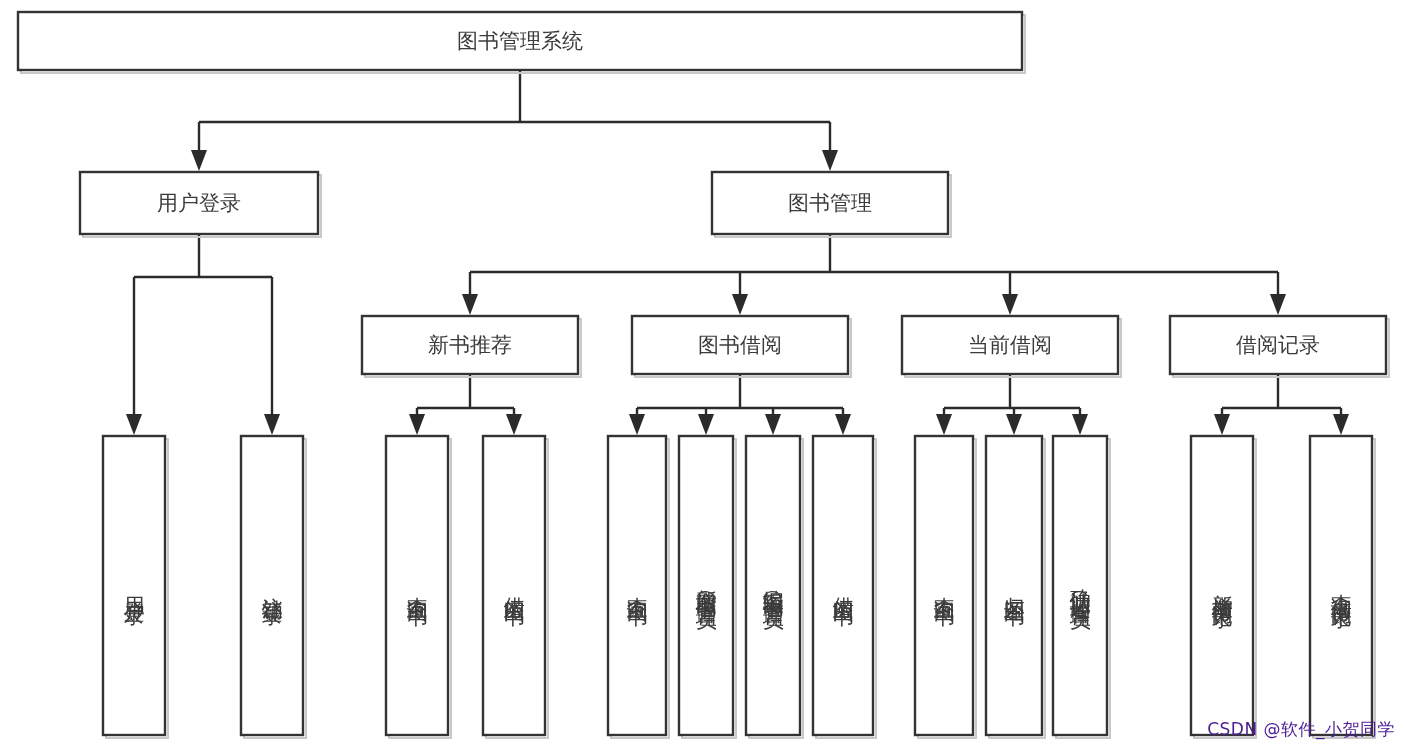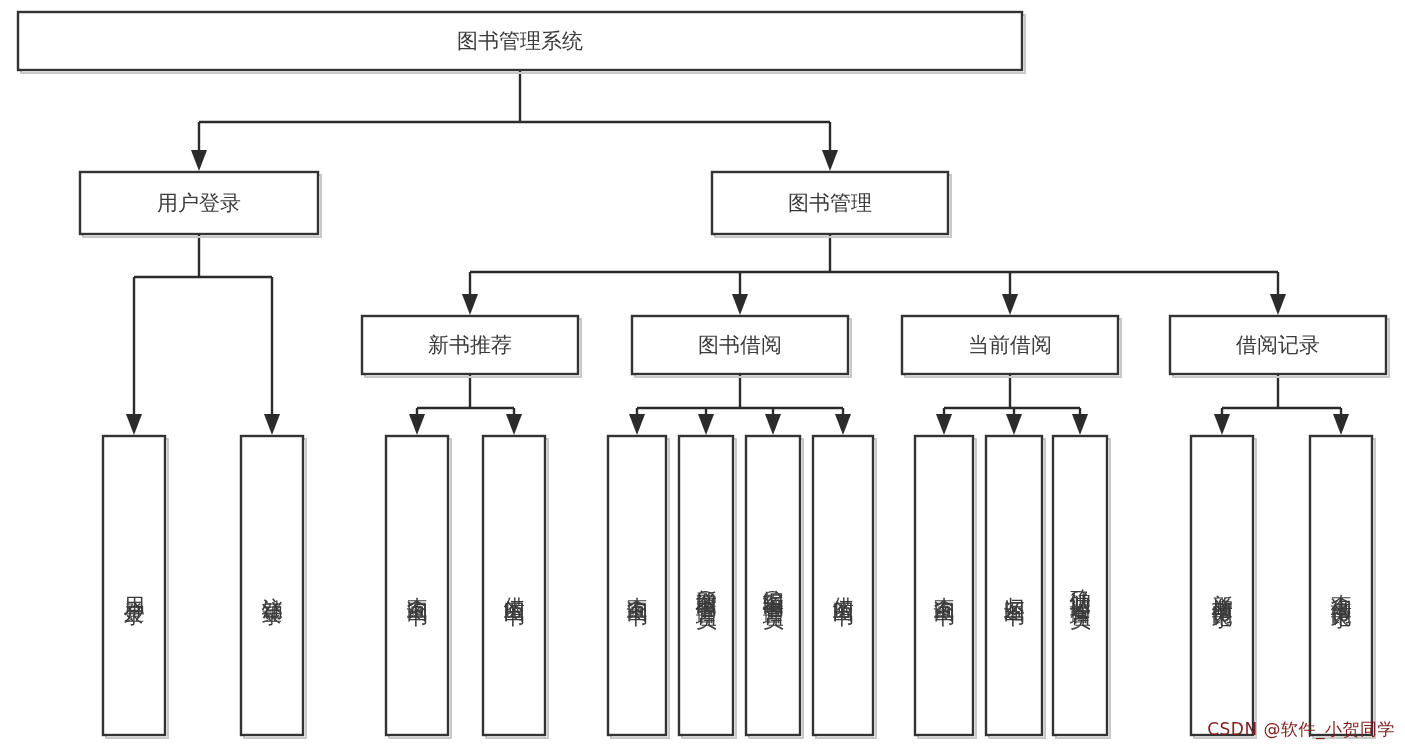--- a/index.html
+++ b/index.html
@@ -72,21 +72,21 @@
     letter-spacing: 3px;
     white-space: nowrap;
     text-align: center;
   }
   .watermark {
     position: absolute;
     right: 10px;
     bottom: 6px;
     font-family: "DejaVu Sans", "Liberation Sans", sans-serif;
     font-size: 17px;
-    color: #7f1d1d;
+    color: #4c1d95;
     white-space: nowrap;
     letter-spacing: 0.5px;
   }
 </style>
 </head>
 <body>
 
 <div id="diagram-root">
 
   <svg id="flow-svg" viewBox="0 0 1405 747">

